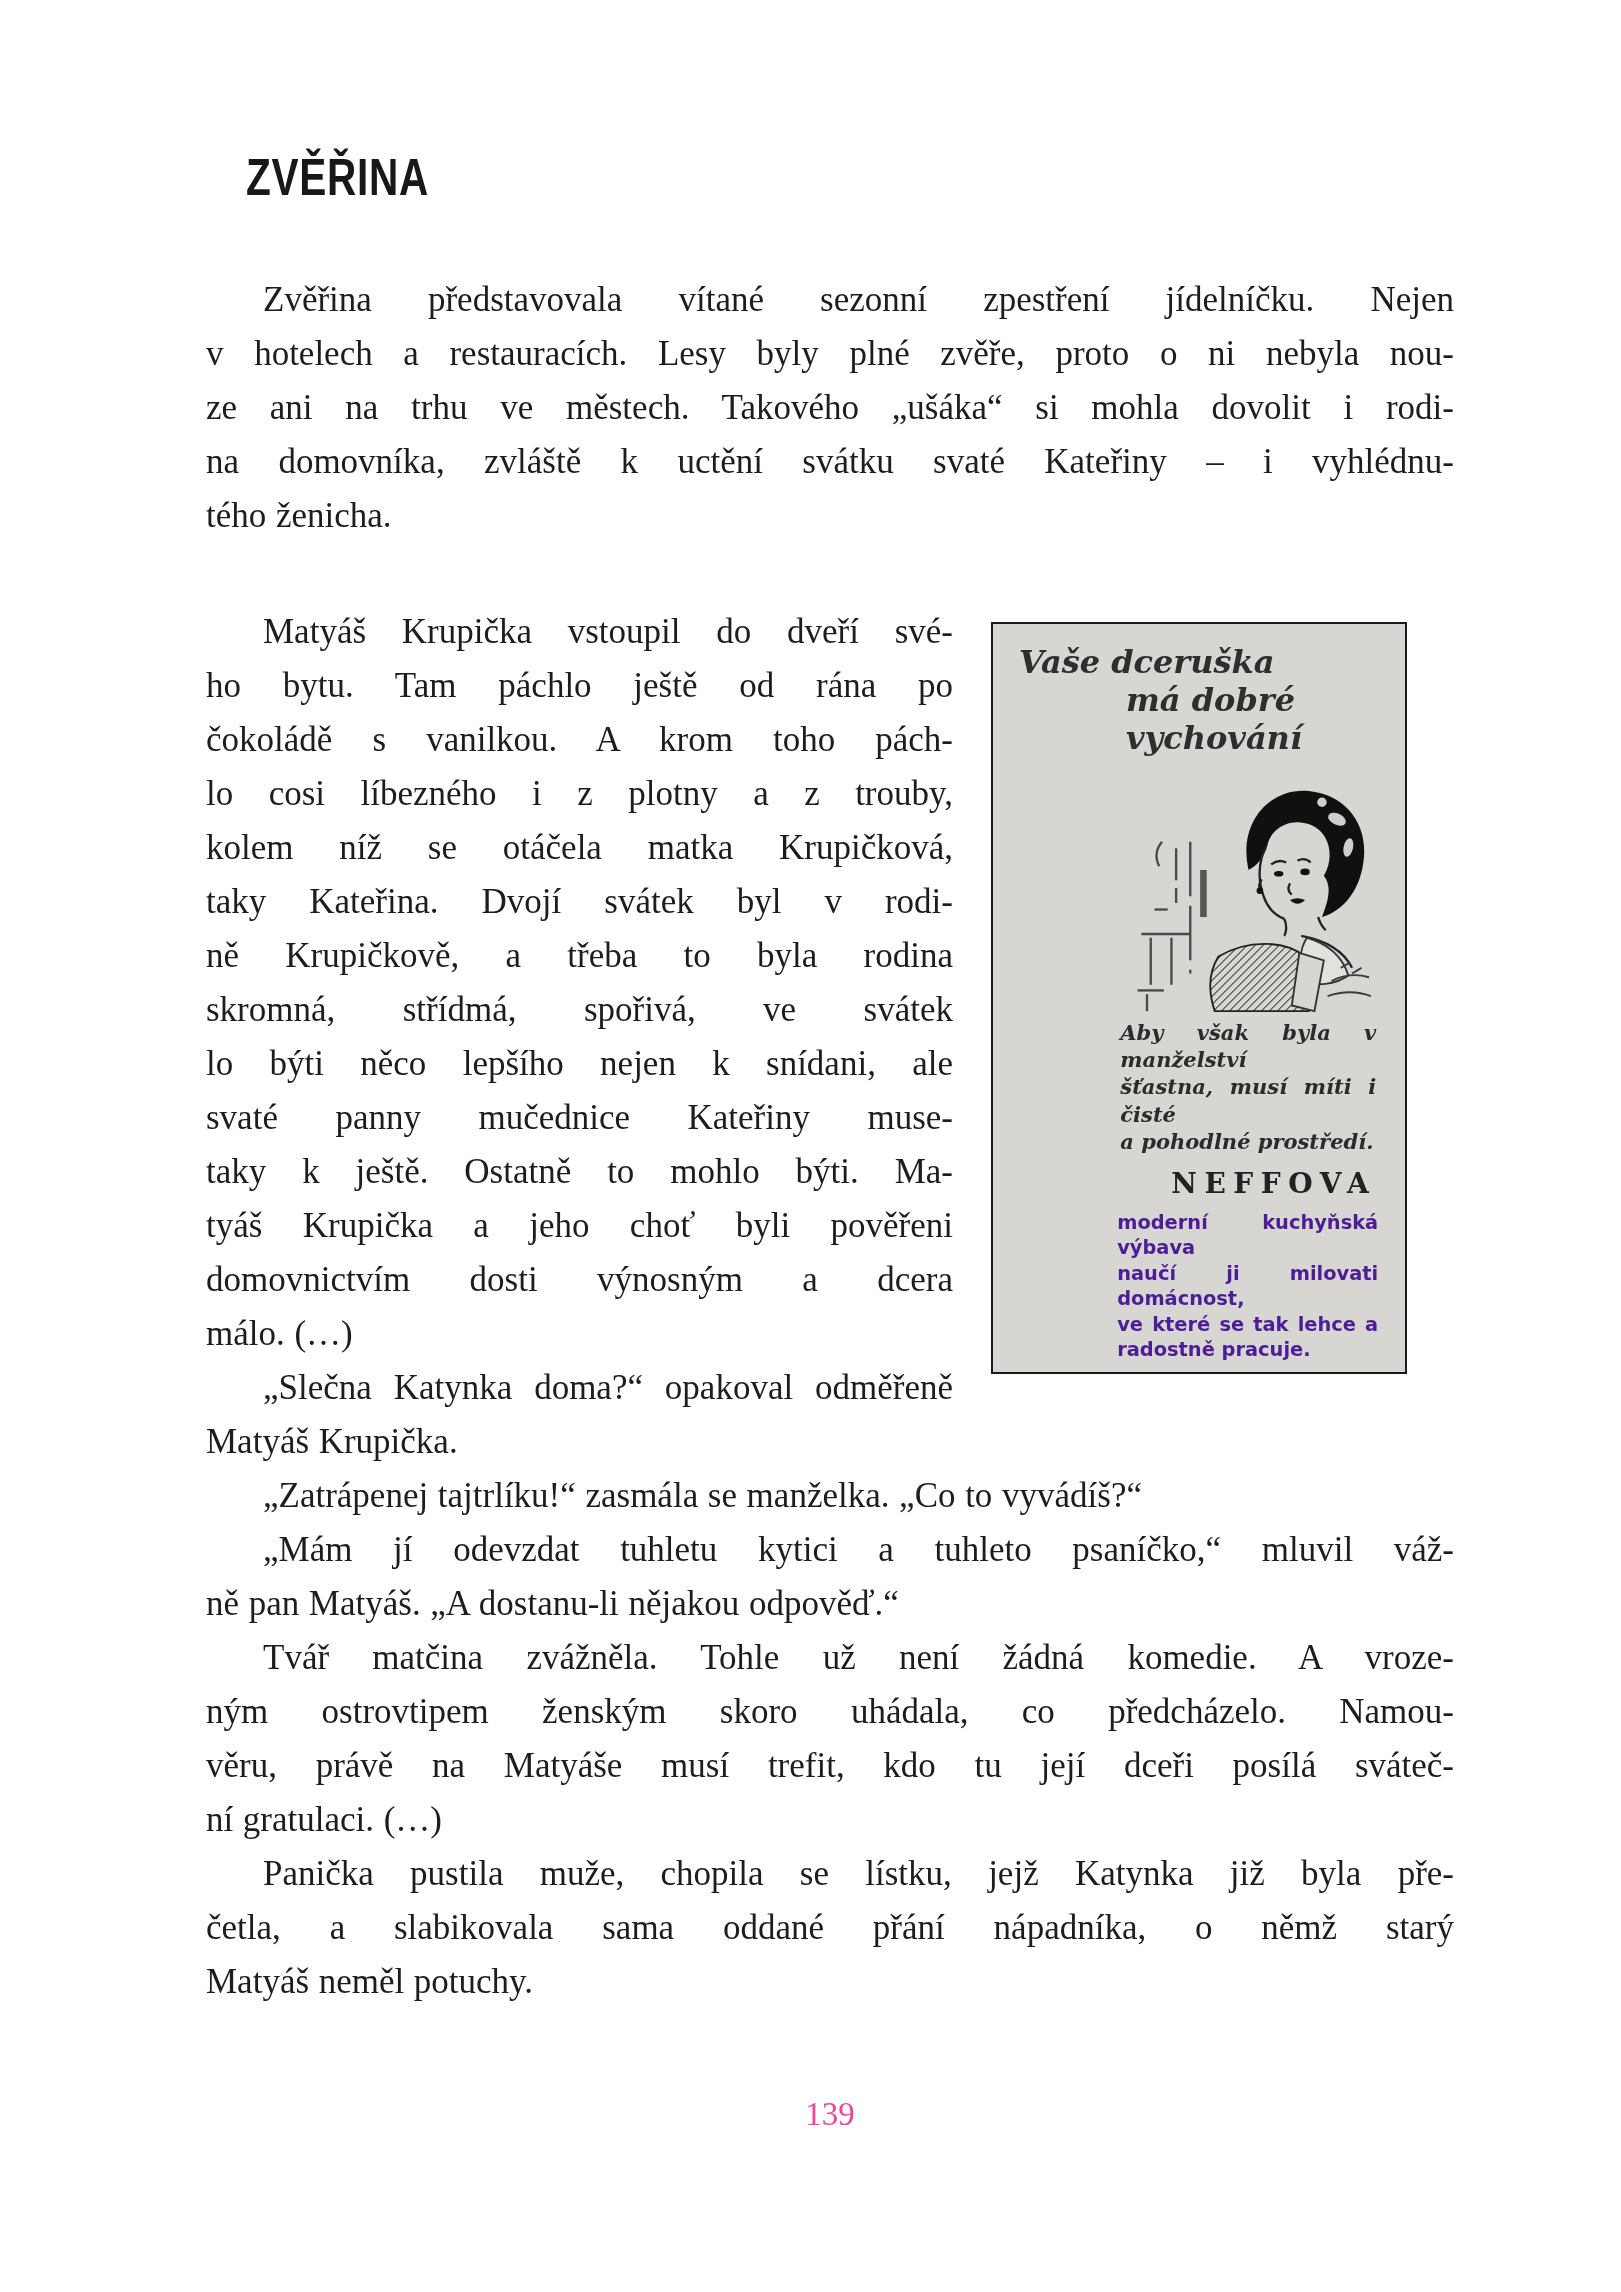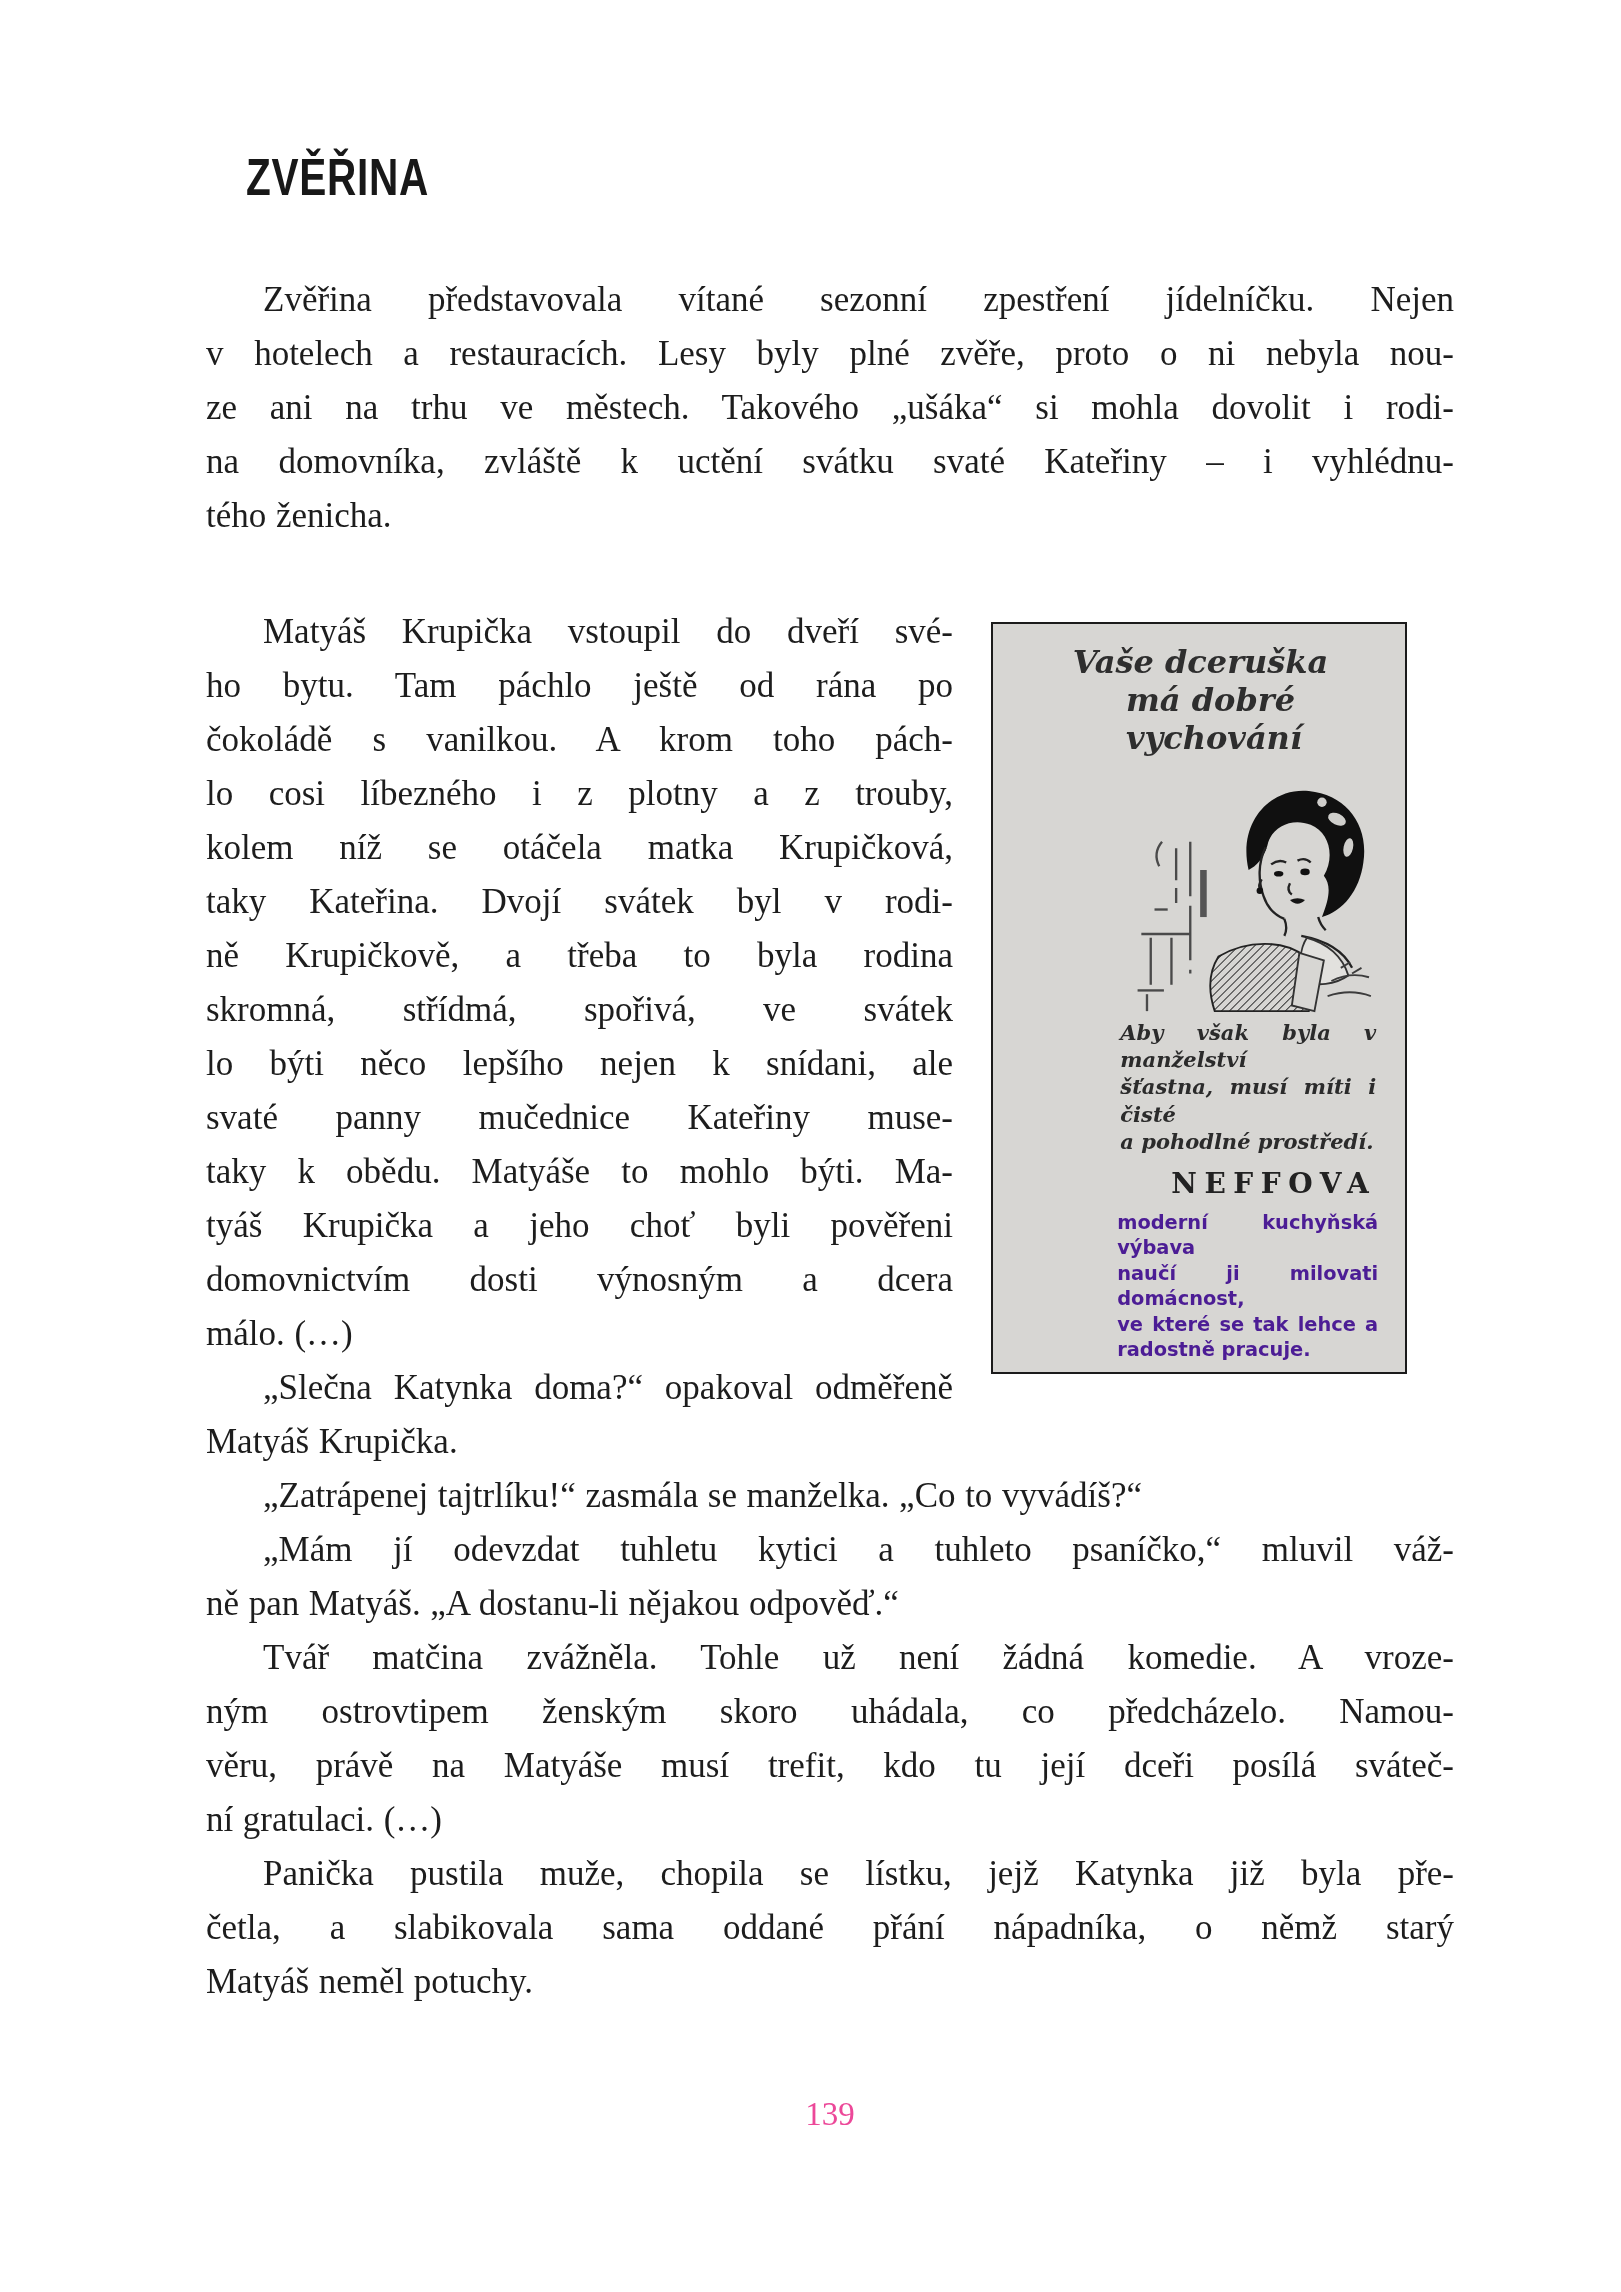--- a/index.html
+++ b/index.html
@@ -29,21 +29,21 @@
     float:right;width:416px;height:752px;box-sizing:border-box;
     margin:17px 47px 13.2px 38px;
     background:#d7d6d3;border:2.8px solid #1b1b1b;
     padding:19px 23px 13.2px 23px;overflow:hidden;
     color:#2b2b2b;
   }
   .ad-headline{
     font-family:"DejaVu Serif",serif;font-style:italic;font-weight:bold;
     font-size:32px;line-height:38px;color:#2e2e2e;
   }
-  .ad-headline.l1{margin-left:3px;text-align:center;}
+  .ad-headline.l1{margin-left:3px;}
   .ad-headline.l2{margin-left:110px;}
   .ad-figure{width:276px;height:254px;margin:1.9px 1.9px 0 auto;display:block;}
   .ad-pitch{
     width:256px;margin:5.7px 5.7px 0 auto;
     font-family:"DejaVu Serif",serif;font-style:italic;font-weight:bold;
     font-size:21px;line-height:27.4px;
   }
   .ad-pitch .pline{text-align:justify;text-align-last:justify;}
   .ad-pitch .pline.last{text-align-last:left;}
   .ad-brand{
@@ -161,21 +161,21 @@
       <div class="line first">Matyáš Krupička vstoupil do dveří své-</div>
       <div class="line">ho bytu. Tam páchlo ještě od rána po</div>
       <div class="line">čokoládě s vanilkou. A krom toho pách-</div>
       <div class="line">lo cosi líbezného i z plotny a z trouby,</div>
       <div class="line">kolem níž se otáčela matka Krupičková,</div>
       <div class="line">taky Kateřina. Dvojí svátek byl v rodi-</div>
       <div class="line">ně Krupičkově, a třeba to byla rodina</div>
       <div class="line">skromná, střídmá, spořivá, ve svátek</div>
       <div class="line">lo býti něco lepšího nejen k snídani, ale</div>
       <div class="line">svaté panny mučednice Kateřiny muse-</div>
-      <div class="line">taky k obědu. Matyáše to mohlo býti. Ma-</div>
+      <div class="line">taky k ještě. Ostatně to mohlo býti. Ma-</div>
       <div class="line">tyáš Krupička a jeho choť byli pověřeni</div>
       <div class="line">domovnictvím dosti výnosným a dcera</div>
       <div class="line last">málo. (…)</div>
     </div>
 
     <div class="para">
       <div class="line first last">„Slečna Katynka doma?“ opakoval odměřeně Matyáš Krupička.</div>
     </div>
 
     <div class="para">

